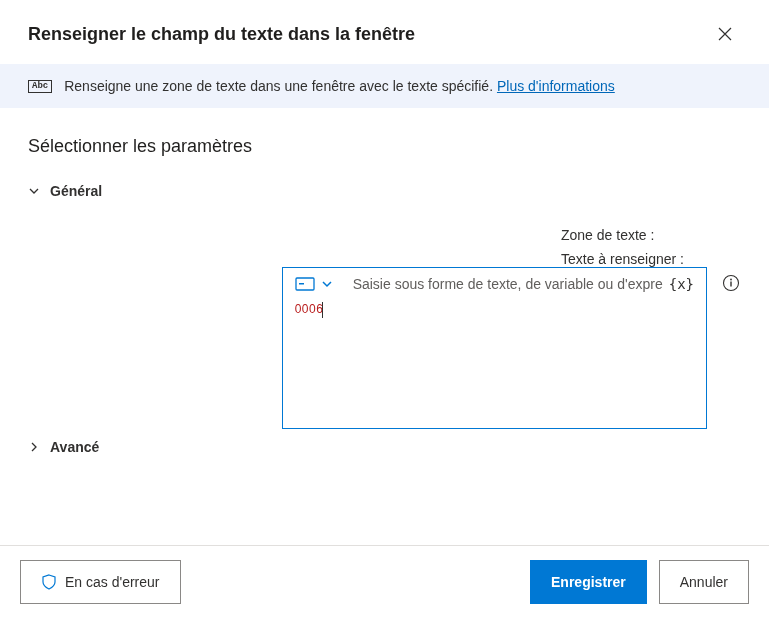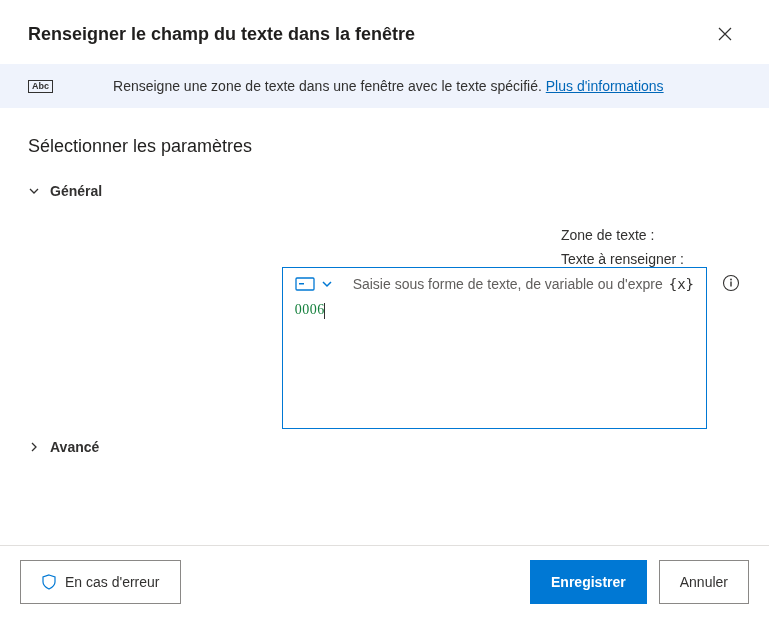--- a/index.html
+++ b/index.html
@@ -36,22 +36,23 @@
     align-items: center;
     gap: 12px;
   }
   .abc-icon {
     border: 1.2px solid #323130;
     font-size: 9px;
     font-weight: 600;
     padding: 1px 3px;
     line-height: 1;
     color: #323130;
-  }
-  .info-text { color: #323130; margin-left: 48px; }
+    font-family: Liberation Mono, monospace;
+  }
+  .info-text { color: #323130; }
   .link { color: #0067b8; text-decoration: underline; cursor: pointer; }
   .content {
     padding: 28px 28px 0 28px;
   }
   .section-title {
     font-size: 18px;
     font-weight: 400;
     color: #201f1e;
     margin-bottom: 26px;
   }
@@ -112,22 +113,22 @@
     display: flex;
     align-items: center;
     gap: 6px;
     margin-bottom: 10px;
   }
   .tb-icon { display: inline-flex; align-items: center; color: #0078d4; cursor: pointer; }
   .tb-label { color: #605e5c; font-size: 14px; margin-left: 14px; flex: 1; white-space: nowrap; overflow: hidden; }
   .tb-var { color: #323130; font-family: monospace; cursor: pointer; }
   .textbox-value {
     border: none; outline: none; resize: none;
-    font-family: Liberation Serif, serif; font-size: 14px;
-    color: #15803d;
+    font-family: Liberation Sans, sans-serif; font-size: 12px;
+    color: #b91c1c;
     min-height: 20px;
     letter-spacing: 0.5px;
   }
   .text-with-cursor { display: inline-block; position: relative; }
   .text-with-cursor::after {
     content: "";
     display: inline-block;
     width: 1px; height: 16px;
     background: #323130;
     vertical-align: middle;

